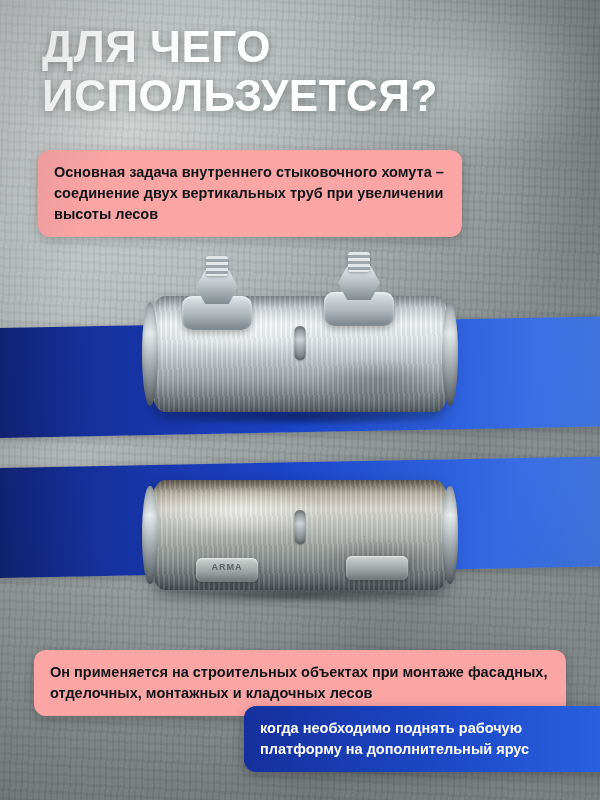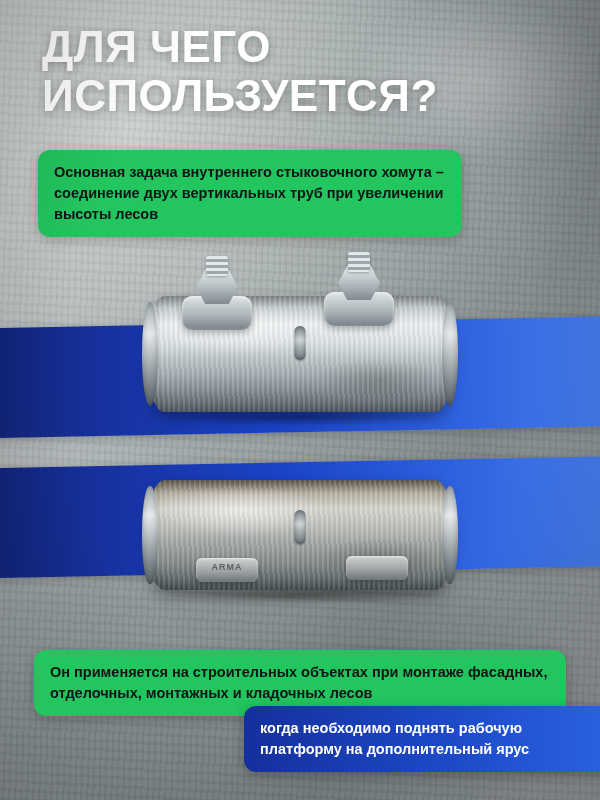--- a/index.html
+++ b/index.html
@@ -78,21 +78,21 @@
     text-shadow: 0 2px 8px rgba(0,0,0,0.30);
   }
   .heading .line {
     display: block;
     white-space: nowrap;
   }
 
   
   .card {
     position: absolute;
-    background: #22c55e;
+    background: #fca5a5;
     border-radius: 12px;
     color: #111418;
     font-weight: bold;
     font-size: 14.5px;
     line-height: 1.45;
     padding: 12px 16px;
     box-shadow: 0 3px 12px rgba(0,0,0,0.22);
   }
   .card-top {
     left: 38px;

